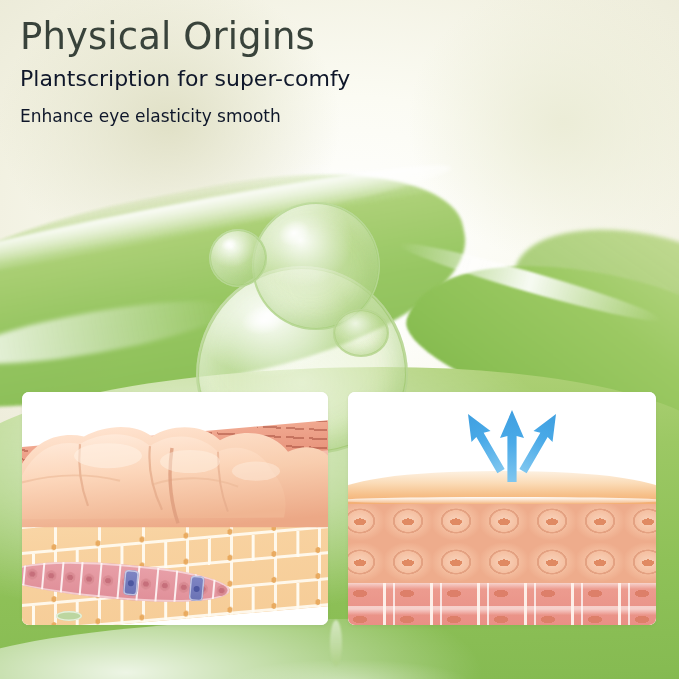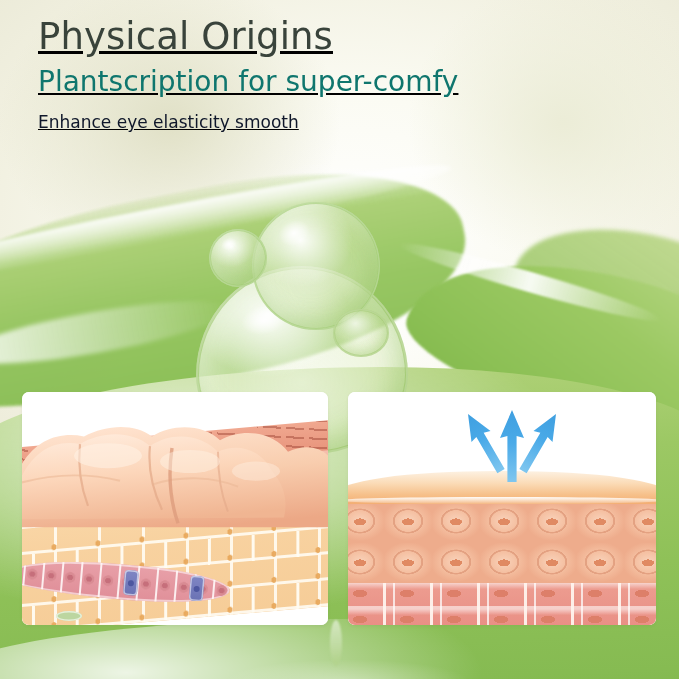--- a/index.html
+++ b/index.html
@@ -165,38 +165,37 @@
   
   .droplet-stem{
     position:absolute;left:330px;top:620px;width:12px;height:46px;
     background:linear-gradient(180deg, rgba(255,255,255,.55), rgba(172,206,124,.4));
     border-radius:50%;
     filter:blur(1.2px);
   }
 
   
   .header{
-    position:absolute;left:38px;top:18px;width:600px;
+    position:absolute;left:20px;top:18px;width:600px;
     z-index:6;
-    text-decoration:underline;
   }
   .title{
     font-size:37px;
     line-height:1.0;
     font-weight:400;
     color:#39433b;
     letter-spacing:.1px;
     margin:0 0 13px 0;
     white-space:nowrap;
   }
   .subtitle{
-    font-size:28px;
+    font-size:22px;
     line-height:1.0;
     font-weight:400;
-    color:#0f766e;
+    color:#0f172a;
     margin:0 0 18px 0;
     white-space:nowrap;
   }
   .tagline{
     font-size:17px;
     line-height:1.0;
     font-weight:400;
     color:#0f172a;
     margin:0;
     white-space:nowrap;

